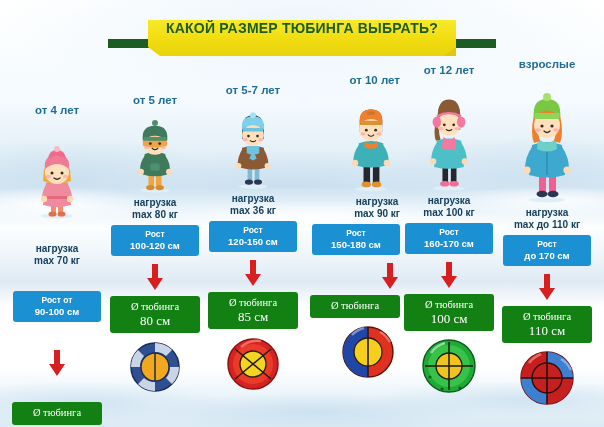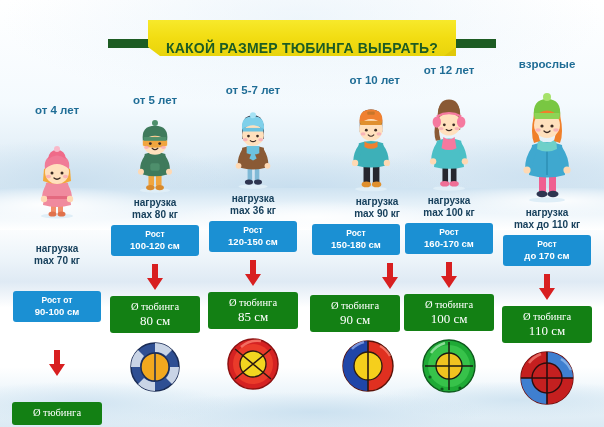--- a/index.html
+++ b/index.html
@@ -57,21 +57,21 @@
   }
   .tail-fold{
     position:absolute;width:0;height:0;bottom:9px;
     border-bottom:11px solid #6f5327;
   }
   .banner-tail.left .tail-fold{right:0;border-left:26px solid transparent;}
   .banner-tail.right .tail-fold{left:0;border-right:26px solid transparent;}
   .banner{
     position:absolute;left:148px;right:148px;top:0;height:36px;
     background:linear-gradient(180deg,#f7e92b 0%,#f2dd12 50%,#e8d40c 100%);
-    display:flex;align-items:flex-end;justify-content:center;
+    display:flex;align-items:flex-start;justify-content:center;
     clip-path:polygon(0 0,100% 0,100% 100%,12px 100%,0 calc(100% - 9px));
   }
   .banner:after{
     content:"";position:absolute;right:0;bottom:0;width:0;height:0;
     border-right:12px solid #e0c80a;border-top:9px solid transparent;
   }
   .banner-title{
     font-size:14px;font-weight:bold;color:#1d5c23;letter-spacing:.2px;
     white-space:nowrap;
   }
@@ -342,21 +342,20 @@
       </div>
       <div class="blue-box">
         <div class="small">Рост</div>
         <div>150-180 см</div>
       </div>
       <svg class="arrow" viewBox="0 0 20 26">
         <path d="M7 0 h6 v14 h5 l-8 12 l-8 -12 h5 z" fill="#d81f20"></path>
       </svg>
       <div class="green-box">
         <span class="g1">Ø тюбинга</span>
-        <span class="g2">90 см</span>
       </div>
       <div class="tube">
         <svg viewBox="0 0 64 58">
           <rect x="26" y="48" width="12" height="3" fill="#2b2b33"></rect>
           <circle cx="32" cy="26" r="25" fill="#e03020" stroke="#5a1208" stroke-width="1.4"></circle>
           <path d="M32 1 a25 25 0 0 0 0 50z" fill="#2046a8"></path>
           <circle cx="32" cy="26" r="14" fill="#f5cf1c"></circle>
           <circle cx="32" cy="26" r="14" fill="none" stroke="#2b1a10" stroke-width="1.3"></circle>
           <path d="M32 1 v50" stroke="#2b1a10" stroke-width="1.6"></path>
           <path d="M16 9 a25 25 0 0 1 12 -7" stroke="#8fa8e8" stroke-width="2.5" fill="none" opacity=".8"></path>

